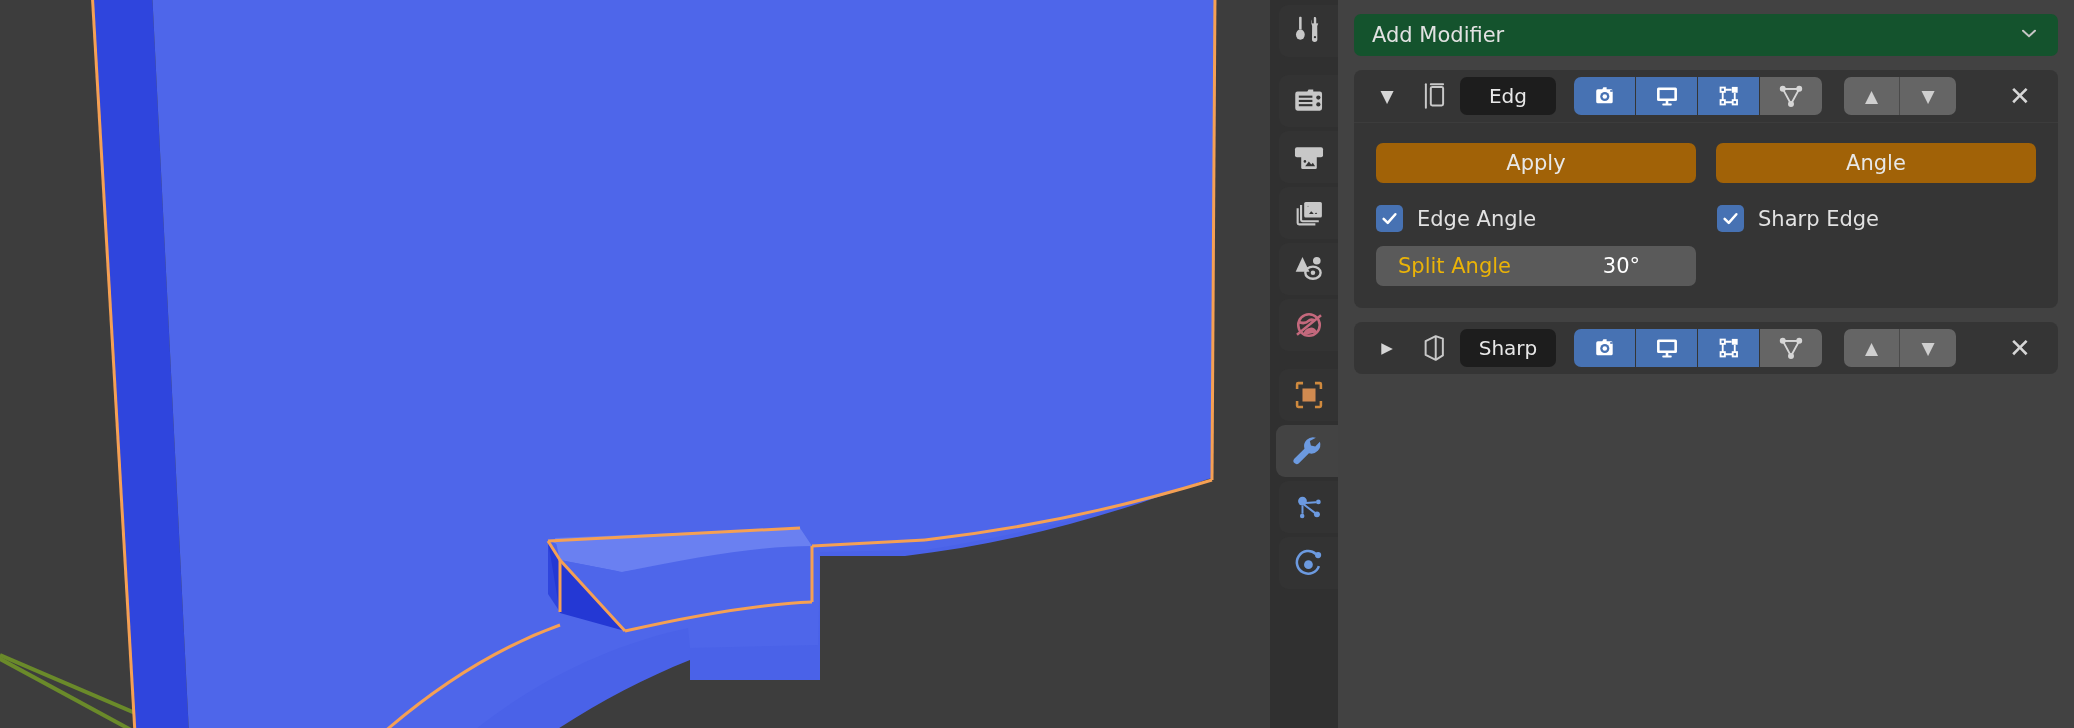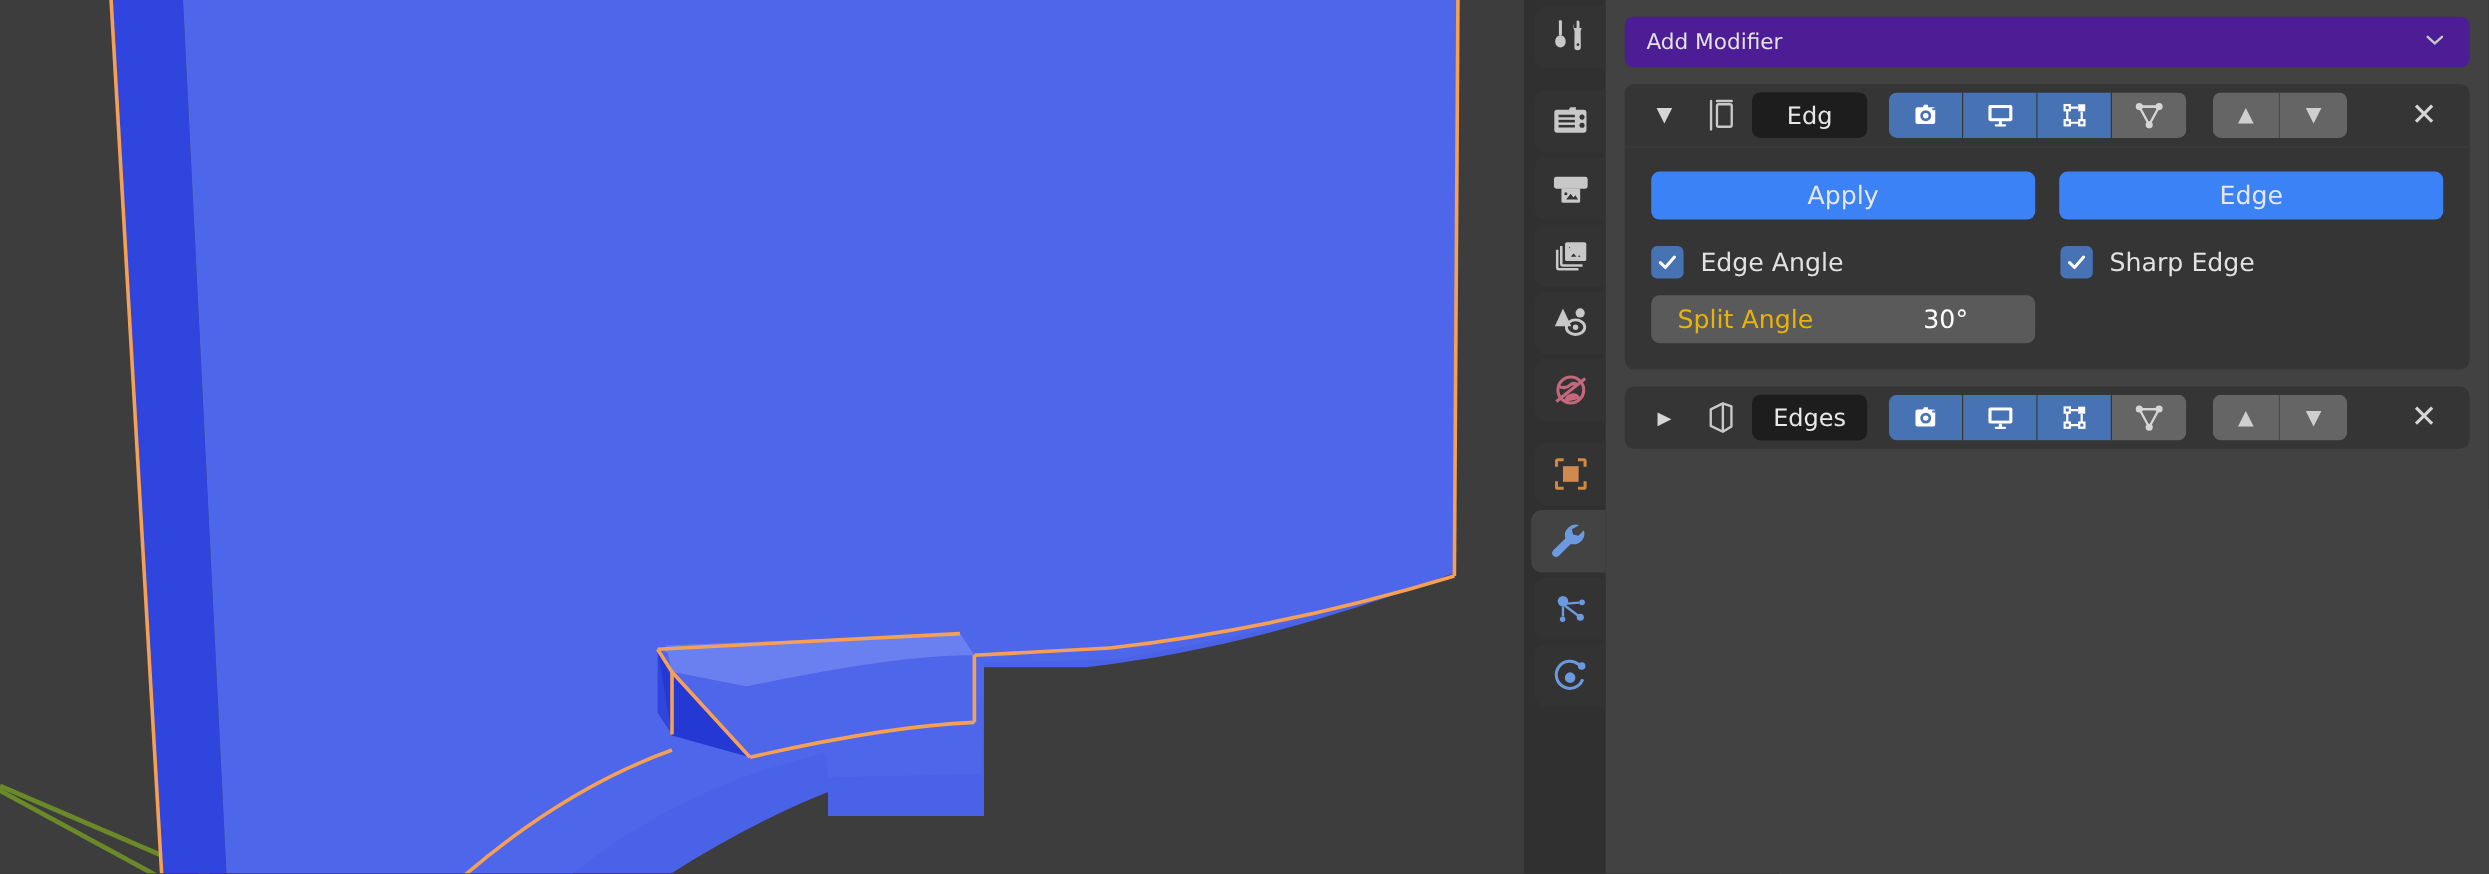--- a/index.html
+++ b/index.html
@@ -61,27 +61,27 @@
     flex: 1 1 auto;
     background: #424242;
     padding: 14px 16px 0 16px;
     overflow: hidden;
   }
 
   
   .add-modifier {
     width: 100%;
     height: 42px;
-    background: #4c1d95;
+    background: #14532d;
     border-radius: 7px;
     display: flex; align-items: center;
     padding: 0 18px;
     cursor: pointer;
     color: #e2e2e2;
-    font-size: 18px;
+    font-size: 21px;
     position: relative;
   }
   .add-modifier .chev { margin-left: auto; }
 
   
   .mod-card {
     margin-top: 14px;
     background: #353535;
     border-radius: 8px;
     overflow: hidden;
@@ -157,21 +157,21 @@
   }
 
   .mod-body {
     padding: 10px 22px 22px 22px;
     border-top: 1px solid #3c3c3c;
   }
   .btn-row { display: flex; gap: 20px; margin-top: 10px; }
   .flat-btn {
     flex: 1 1 0;
     height: 40px;
-    background: #3b82f6;
+    background: #a16207;
     border-radius: 7px;
     display: flex; align-items: center; justify-content: center;
     color: #e8e8e8;
     font-size: 21px;
     cursor: pointer;
   }
   .check-row { display: flex; margin-top: 22px; }
   .check-cell { flex: 1 1 0; display: flex; align-items: center; gap: 14px; }
   .check-cell.second { padding-left: 22px; }
   .checkbox {
@@ -442,21 +442,21 @@
             <span class="mv-btn" style="color:#cfcfcf;font-size:17px;line-height:1;">▲</span>
             <span class="mv-btn" style="color:#cfcfcf;font-size:17px;line-height:1;">▼</span>
           </span>
 
           <span class="close-btn" style="color:#d6d6d6;font-size:26px;line-height:1;font-weight:300;">✕</span>
         </div>
 
         <div class="mod-body">
           <div class="btn-row">
             <span class="flat-btn">Apply</span>
-            <span class="flat-btn">Edge</span>
+            <span class="flat-btn">Angle</span>
           </div>
 
           <div class="check-row">
             <div class="check-cell">
               <span class="checkbox">
                 <svg width="19" height="19" viewBox="0 0 24 24" fill="none" stroke="#ffffff" stroke-width="3.2" stroke-linecap="round" stroke-linejoin="round">
                   <path d="M4.6 12.4L9.8 17.6 19.4 6.6"></path>
                 </svg>
               </span>
               <span class="check-label">Edge Angle</span>
@@ -484,21 +484,21 @@
         <div class="mod-header">
           <span class="disclosure" style="color:#d6d6d6;font-size:15px;line-height:1;">▶</span>
 
           <span class="mod-type-icon">
             <svg width="32" height="32" viewBox="0 0 24 26" fill="none" stroke="#c9c9c9" stroke-width="1.6" stroke-linejoin="round">
               <path d="M5.2 7.4L13.4 3.4 19.2 5.4 19.2 19 13.4 22.6 5.2 18.6z"></path>
               <path d="M13.4 3.4L13.4 22.6"></path>
             </svg>
           </span>
 
-          <span class="mod-name">Edges</span>
+          <span class="mod-name">Sharp</span>
 
           <span class="toggle-group">
             <span class="tg-btn on">
               <svg width="26" height="26" viewBox="0 0 24 24" fill="#ffffff">
                 <path d="M6.4 5.8h3.1l1-1.8h3v1.8h4.1a1.5 1.5 0 0 1 1.5 1.5v10a1.5 1.5 0 0 1-1.5 1.5H5.4a1.5 1.5 0 0 1-1.5-1.5v-10a1.5 1.5 0 0 1 1.5-1.5z"></path>
                 <circle cx="11.8" cy="12.4" r="4.2" fill="#4772b3"></circle>
                 <circle cx="11.8" cy="12.4" r="2.1" fill="#ffffff"></circle>
                 <rect x="16.8" y="6.6" width="2.4" height="1.5" fill="#4772b3"></rect>
               </svg>
             </span>

